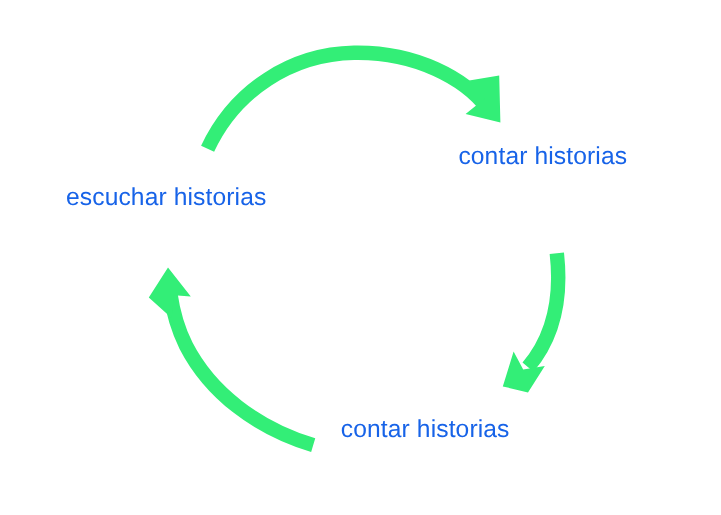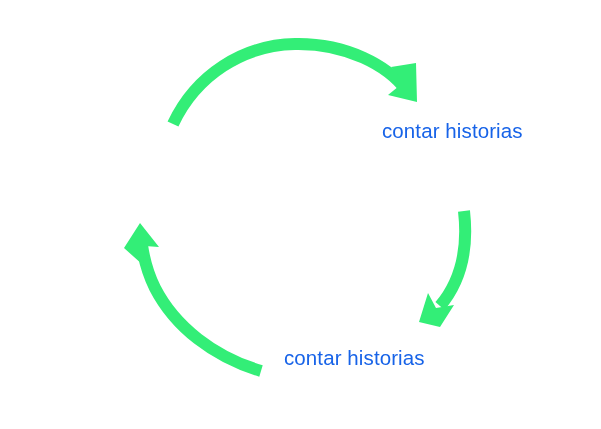--- a/index.html
+++ b/index.html
@@ -73,18 +73,19 @@
     </g>
 
     <g>
       <path d="M 261 371
                C 214 357, 175 327, 155 288
                C 148 274, 144 259, 142 245" fill="none" stroke="#33ee77" stroke-width="12" stroke-linecap="butt" stroke-linejoin="round"></path>
       <polygon points="140,223 159,247 145,246 143,265 124,248" fill="#33ee77"></polygon>
     </g>
   </svg>
 
+  <div class="node-label" id="label-escuchar">escuchar historias</div>
 
   <div class="node-label" id="label-contar">contar historias</div>
 
   <div class="node-label" id="label-detonar">contar historias</div>
 
 </div>
 
 </body></html>

